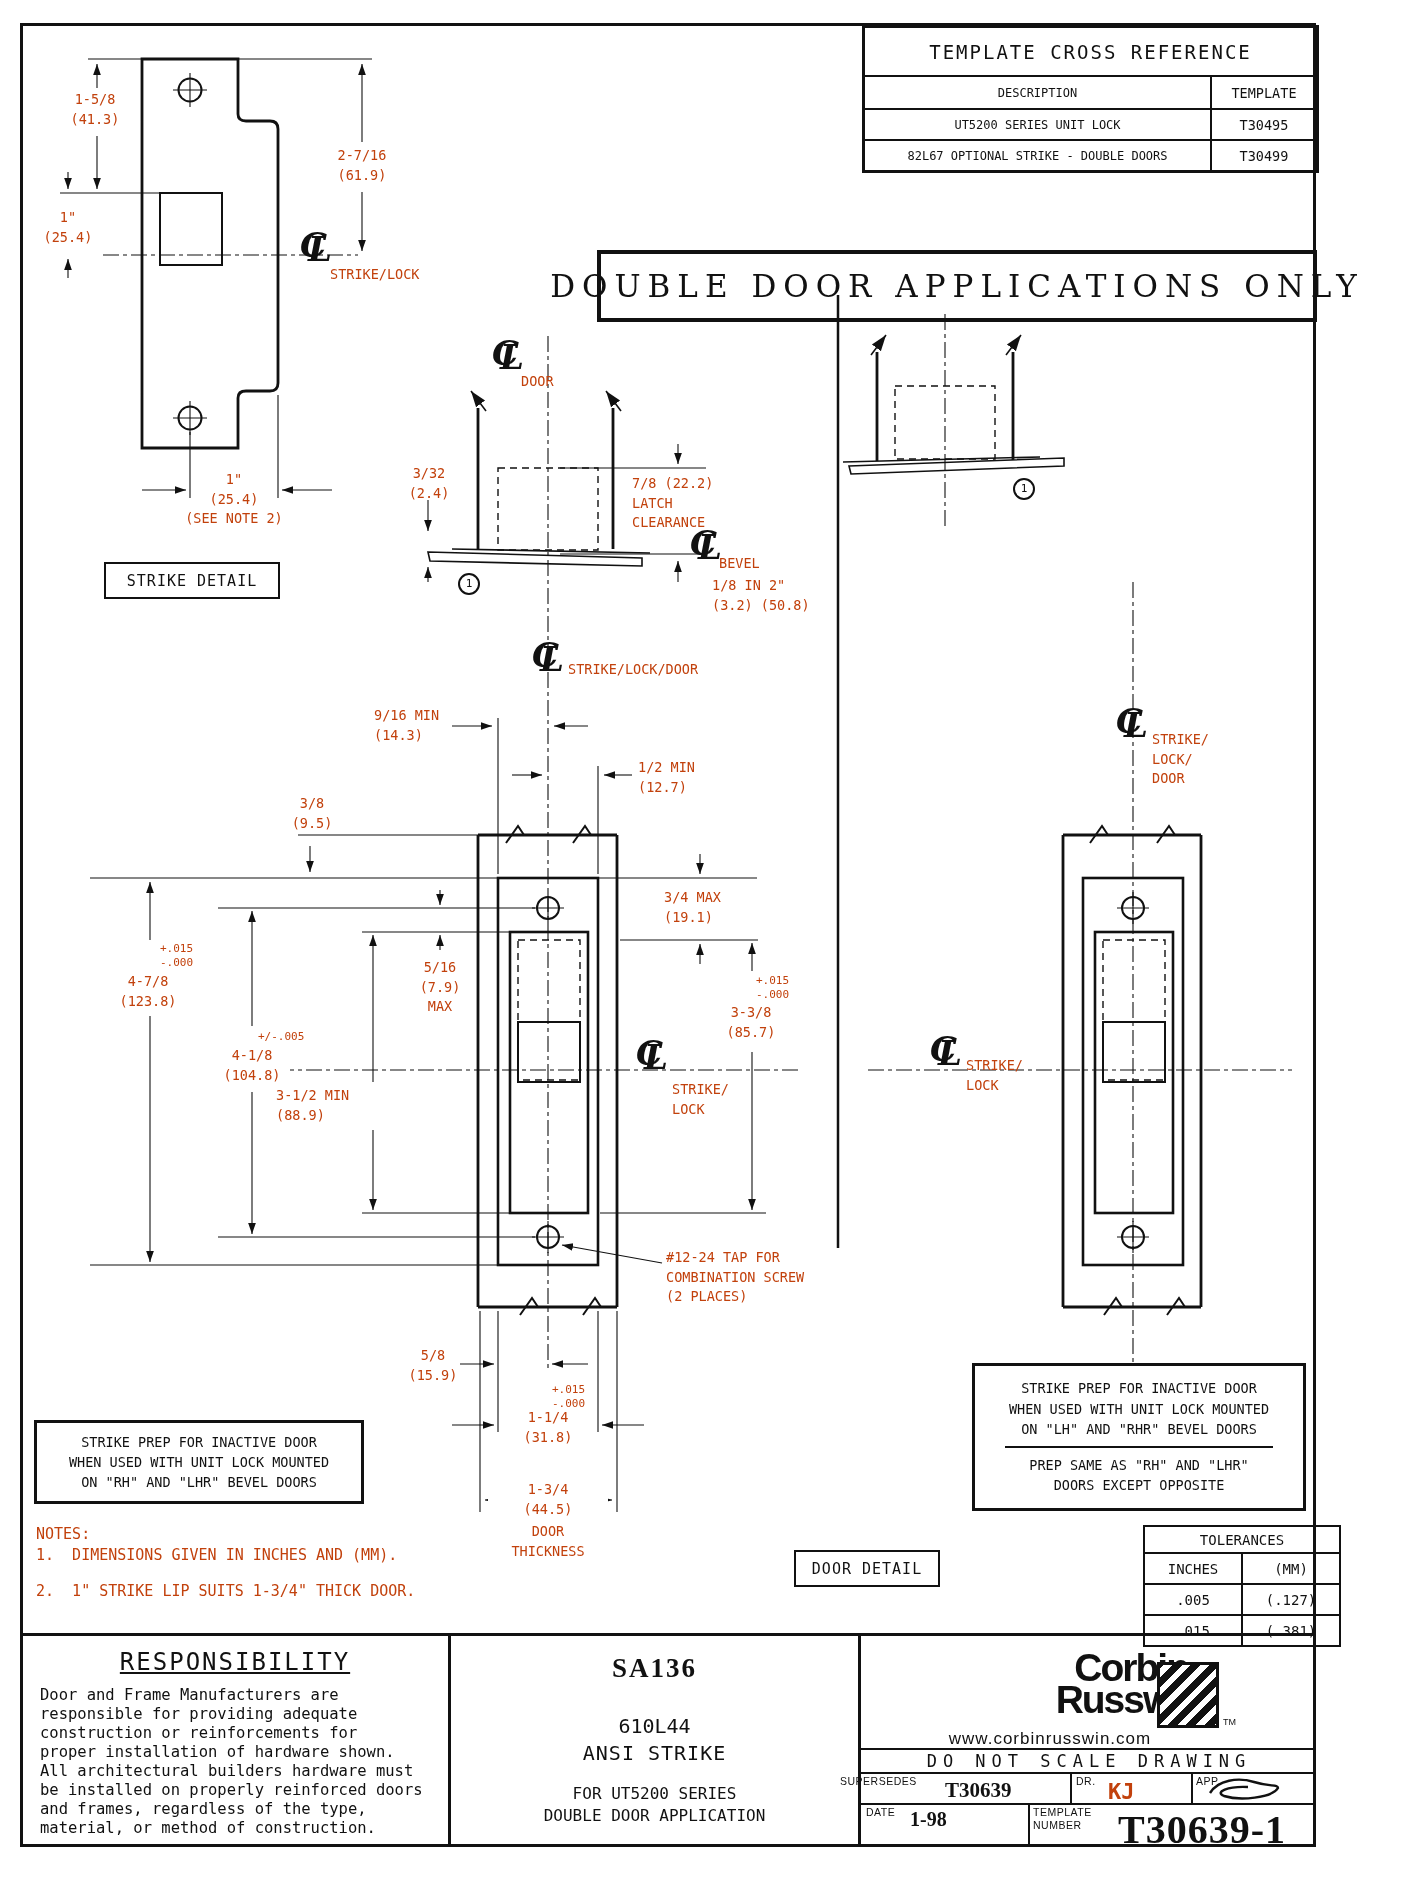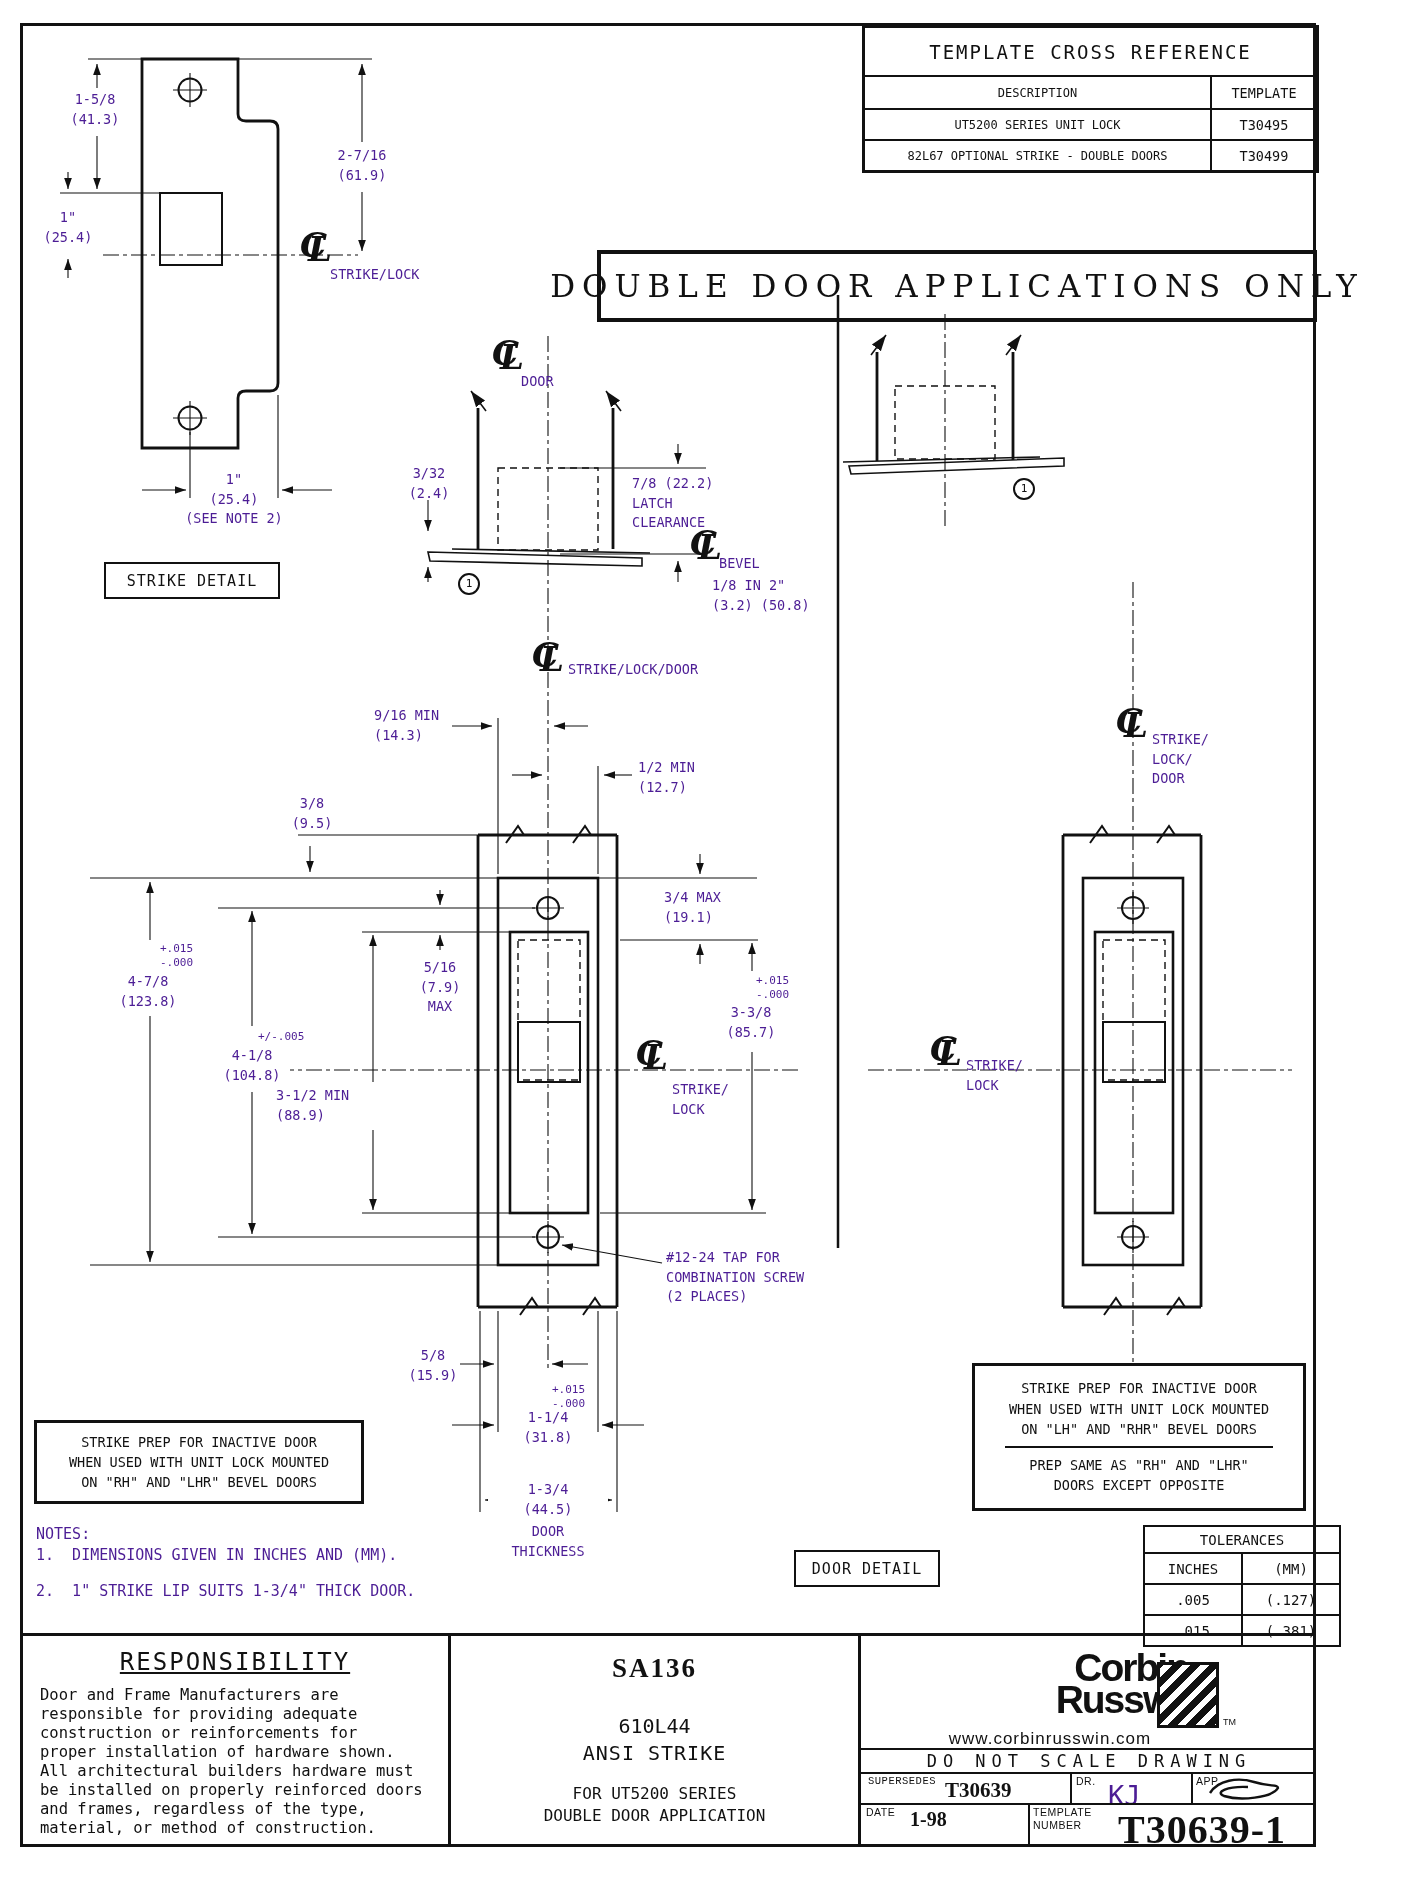--- a/index.html
+++ b/index.html
@@ -1,20 +1,20 @@
 <!DOCTYPE html>
 <html><head>
 <meta charset="utf-8">
 <style>
   html,body{margin:0;padding:0;background:#fff;}
   .sheet{position:relative;width:1408px;height:1886px;background:#fff;font-family:"DejaVu Sans Mono",monospace;color:#111;overflow:hidden;}
   .abs{position:absolute;}
   .pageborder{position:absolute;left:20px;top:23px;width:1290px;height:1818px;border:3.5px solid #111;}
   svg.draw{position:absolute;left:0;top:0;}
-  .lbl{position:absolute;font:13.5px/1.45 "DejaVu Sans Mono",monospace;color:#4c1d95;white-space:pre;}
+  .lbl{position:absolute;font:13.5px/1.45 "DejaVu Sans Mono",monospace;color:#c2410c;white-space:pre;}
   .lbl.c{text-align:center;}
   .lbl.sm{font-size:11px;line-height:1.3;}
   .lbl.bgw{background:#fff;}
   .cl{position:absolute;font-family:"DejaVu Serif",serif;font-style:italic;font-weight:bold;font-size:34px;line-height:1;color:#111;}
   .cl .cl-l{display:inline-block;margin-left:-0.56em;transform:translateY(0.12em);}
   .circ1{position:absolute;width:18px;height:18px;border:2px solid #111;border-radius:50%;font:11px/18px "DejaVu Sans Mono",monospace;text-align:center;background:#fff;}
   .boxlbl{position:absolute;border:2.5px solid #111;background:#fff;display:flex;align-items:center;justify-content:center;font:15px "DejaVu Sans Mono",monospace;letter-spacing:1px;}
   .banner{position:absolute;left:597px;top:250px;width:712px;height:64px;border:4px solid #111;display:flex;align-items:center;justify-content:center;font:31px "DejaVu Serif",serif;letter-spacing:7px;white-space:nowrap;}
   
   .xref{position:absolute;left:862px;top:25px;width:451px;border:3px solid #111;}
@@ -327,25 +327,25 @@
     <div class="logo-line" style="padding-right:38px;">Russwin</div>
   </div>
   <div class="logo-sq"></div>
   <div class="tm">TM</div>
   <div class="website">www.corbinrusswin.com</div>
 
   <div class="hline" style="left:861px;top:1748px;width:453px;height:2px;"></div>
   <div class="dns">DO NOT SCALE DRAWING</div>
   <div class="hline" style="left:861px;top:1772px;width:453px;height:2px;"></div>
 
-  <div class="tb-lab" style="left:868px;top:1775px;font-family:Liberation Mono, monospace;">SUPERSEDES</div>
+  <div class="tb-lab" style="left:840px;top:1775px;">SUPERSEDES</div>
   <div class="serifval" style="left:945px;top:1778px;font-size:21px;">T30639</div>
   <div class="vline" style="left:1070px;top:1774px;width:2px;height:29px;"></div>
   <div class="tb-lab" style="left:1076px;top:1775px;">DR.</div>
-  <div class="lbl" style="left:1108px;top:1776px;font-size:27px;">KJ</div>
+  <div class="lbl" style="left:1108px;top:1776px;font-size:22px;font-weight:bold;">KJ</div>
   <div class="vline" style="left:1191px;top:1774px;width:2px;height:29px;"></div>
   <div class="tb-lab" style="left:1196px;top:1775px;">APP.</div>
   <svg class="abs" style="left:1204px;top:1775px;" width="80" height="28" viewBox="0 0 80 28">
     <path d="M6,18 C14,5 34,2 50,7 C66,12 74,9 74,13 C68,23 36,26 20,21 C10,17 24,11 44,12" fill="none" stroke="#111" stroke-width="2.4"></path>
   </svg>
 
   <div class="hline" style="left:861px;top:1803px;width:453px;height:2px;"></div>
   <div class="tb-lab" style="left:866px;top:1806px;">DATE</div>
   <div class="serifval" style="left:910px;top:1808px;font-size:20px;">1-98</div>
   <div class="vline" style="left:1028px;top:1805px;width:2px;height:40px;"></div>

